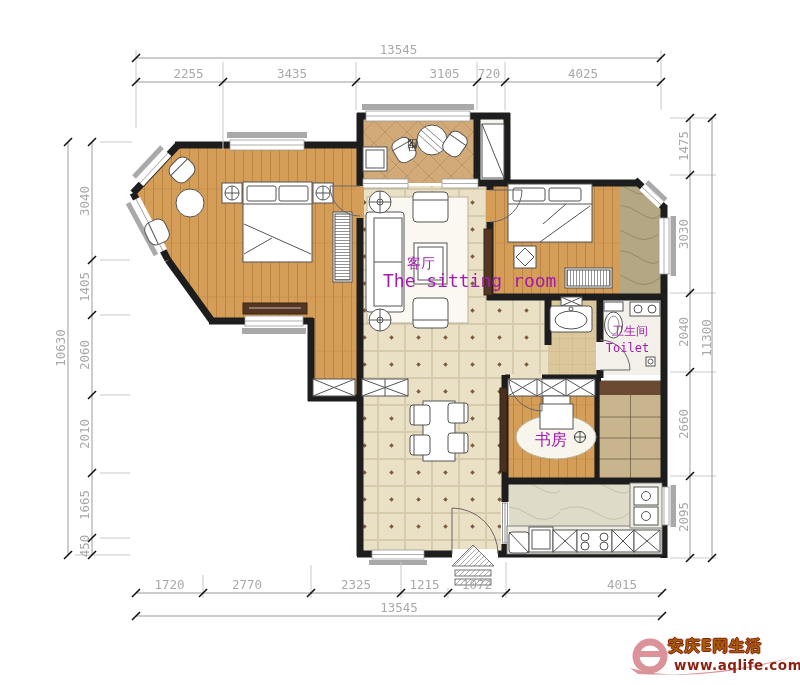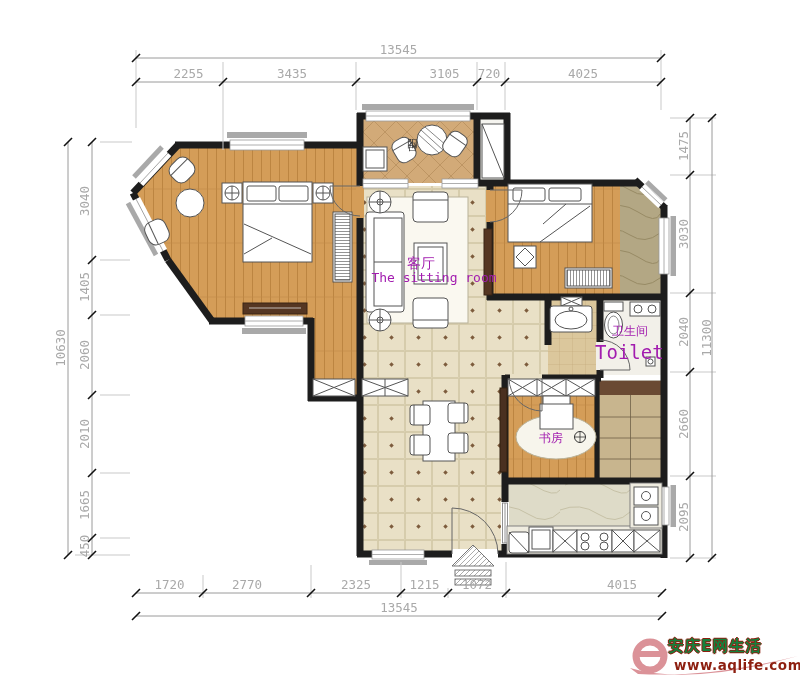--- a/index.html
+++ b/index.html
@@ -8,21 +8,21 @@
   #plan-svg{position:absolute;left:0;top:0;}
   .dim{position:absolute;font-family:"DejaVu Sans Mono","Liberation Mono",monospace;
        font-size:12.5px;color:#a9a9a9;text-align:center;line-height:14px;height:14px;
        pointer-events:none;white-space:nowrap;}
   .dim.rot{transform:rotate(-90deg);}
   .roomlabel{position:absolute;color:#a21caf;text-align:center;pointer-events:none;white-space:nowrap;}
   .zh{font-family:"DejaVu Sans",sans-serif;}
   .en{font-family:"DejaVu Sans Mono","Liberation Mono",monospace;}
   .vertical{writing-mode:vertical-rl;letter-spacing:2px;}
   #wm-brand{position:absolute;left:668px;top:636px;width:130px;font-size:15.5px;font-weight:bold;
-        color:#15803d;letter-spacing:1px;
+        color:#a16207;letter-spacing:1px;
         text-shadow:1px 0 0 #8d1f10,-1px 0 0 #8d1f10,0 1px 0 #8d1f10,0 -1px 0 #8d1f10;}
   #wm-url{position:absolute;left:674px;top:657px;font-size:13.5px;font-weight:bold;color:#8d1f10;
         font-family:"DejaVu Sans",sans-serif;letter-spacing:0.5px;}
 </style>
 </head>
 <body>
 
 <div id="stage">
 <svg id="plan-svg" width="800" height="685" viewBox="0 0 800 685">
   <defs>
@@ -450,21 +450,21 @@
 <div class="dim rot" style="left:50px;top:539px;width:70px;">450</div>
 
 <div class="dim rot" style="left:649px;top:139px;width:70px;">1475</div>
 <div class="dim rot" style="left:649px;top:227px;width:70px;">3030</div>
 <div class="dim rot" style="left:649px;top:325px;width:70px;">2040</div>
 <div class="dim rot" style="left:649px;top:417px;width:70px;">2660</div>
 <div class="dim rot" style="left:649px;top:510px;width:70px;">2095</div>
 <div class="dim rot" style="left:672px;top:331px;width:70px;">11300</div>
 
 <div class="roomlabel zh" style="left:381px;top:255px;width:80px;font-size:14px;">客厅</div>
-<div class="roomlabel en" style="left:364px;top:270px;width:140px;font-size:13px;">The sitting room</div>
+<div class="roomlabel en" style="left:364px;top:270px;width:140px;font-size:18px;padding-left:19px;">The sitting room</div>
 <div class="roomlabel zh" style="left:595px;top:323px;width:70px;font-size:12px;">卫生间</div>
-<div class="roomlabel en" style="left:595px;top:341px;width:65px;font-size:19px;">Toilet</div>
-<div class="roomlabel zh" style="left:528px;top:430px;width:46px;font-size:12px;">书房</div>
+<div class="roomlabel en" style="left:595px;top:341px;width:65px;font-size:12px;">Toilet</div>
+<div class="roomlabel zh" style="left:528px;top:430px;width:46px;font-size:16px;">书房</div>
 <div class="roomlabel zh vertical" style="left:406px;top:130px;font-size:10.5px;color:#333;">阳台</div>
 
 <div id="wm-brand">安庆E网生活</div>
 <div id="wm-url">www.aqlife.com</div>
 </div>
 
 </body></html>

